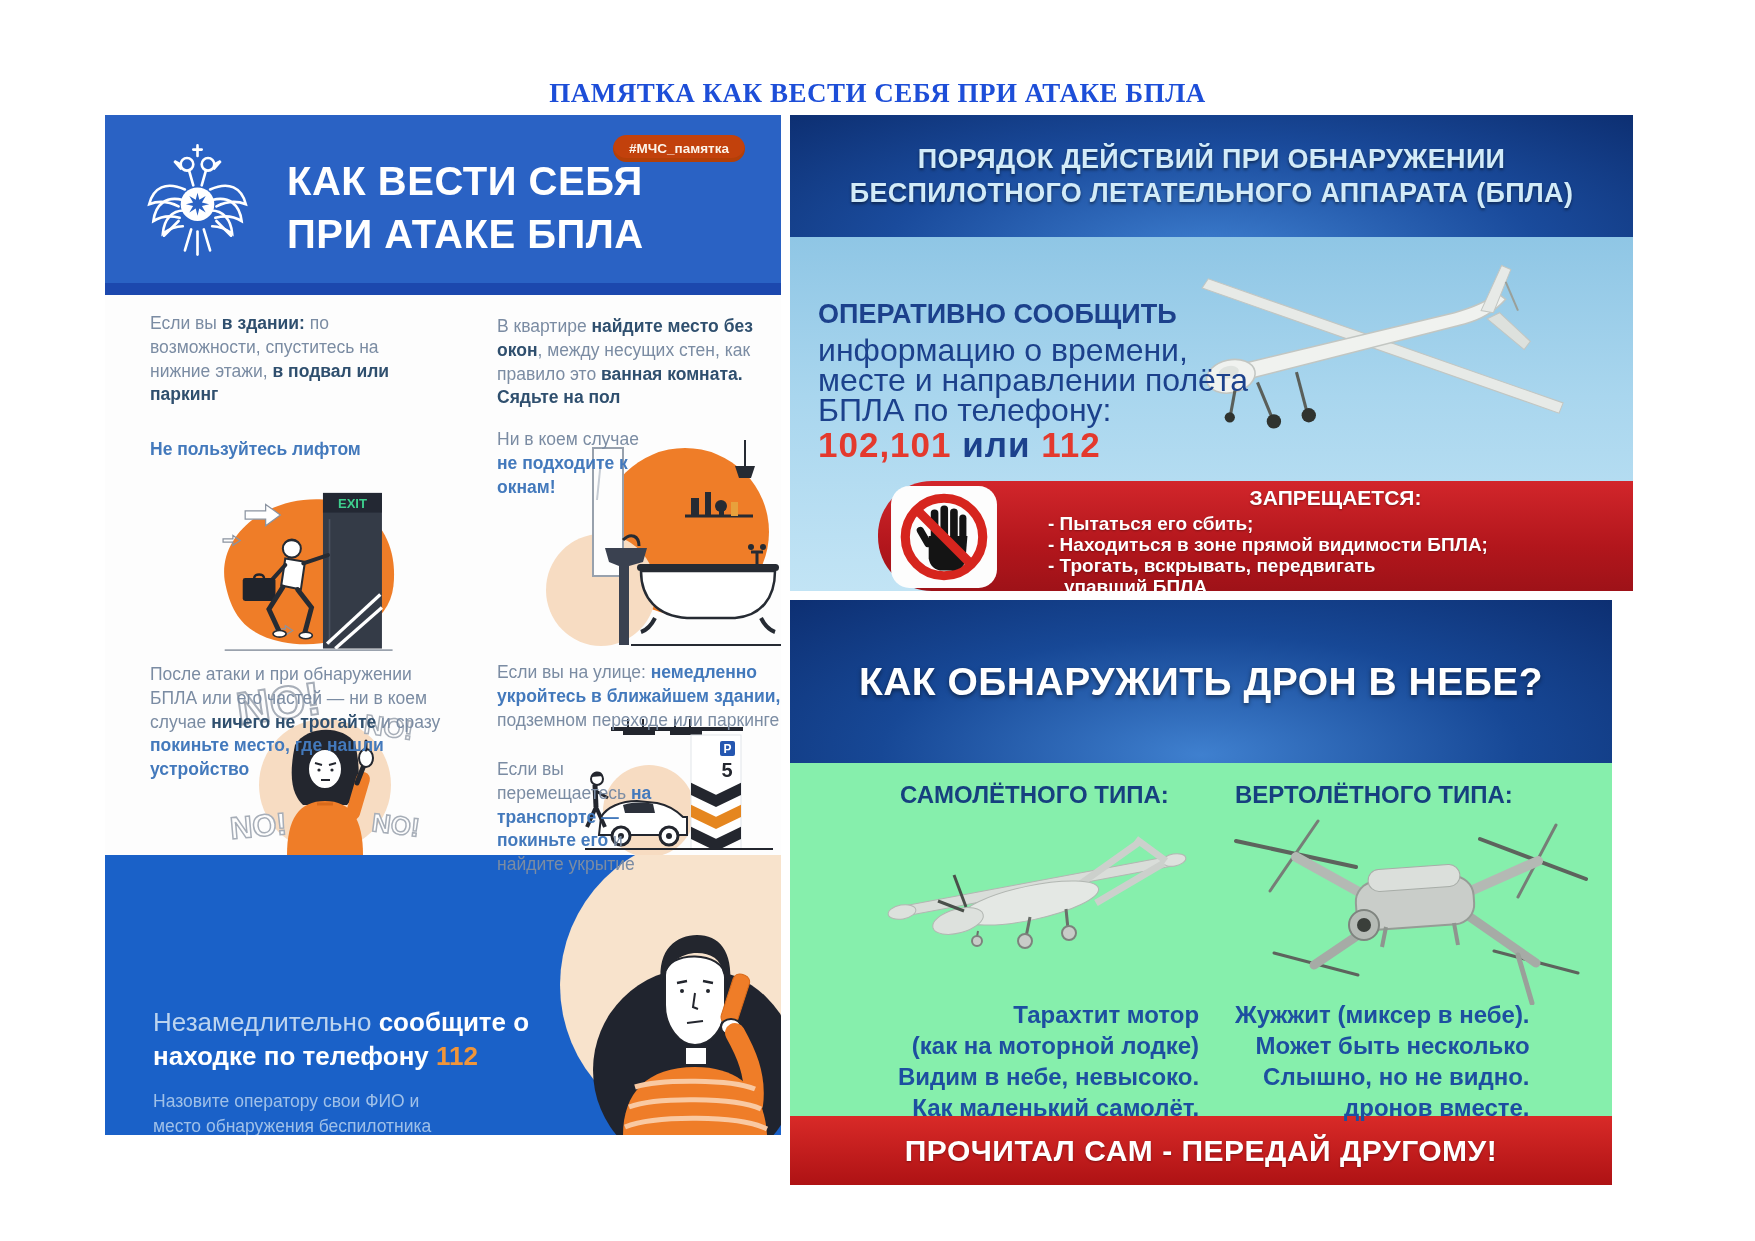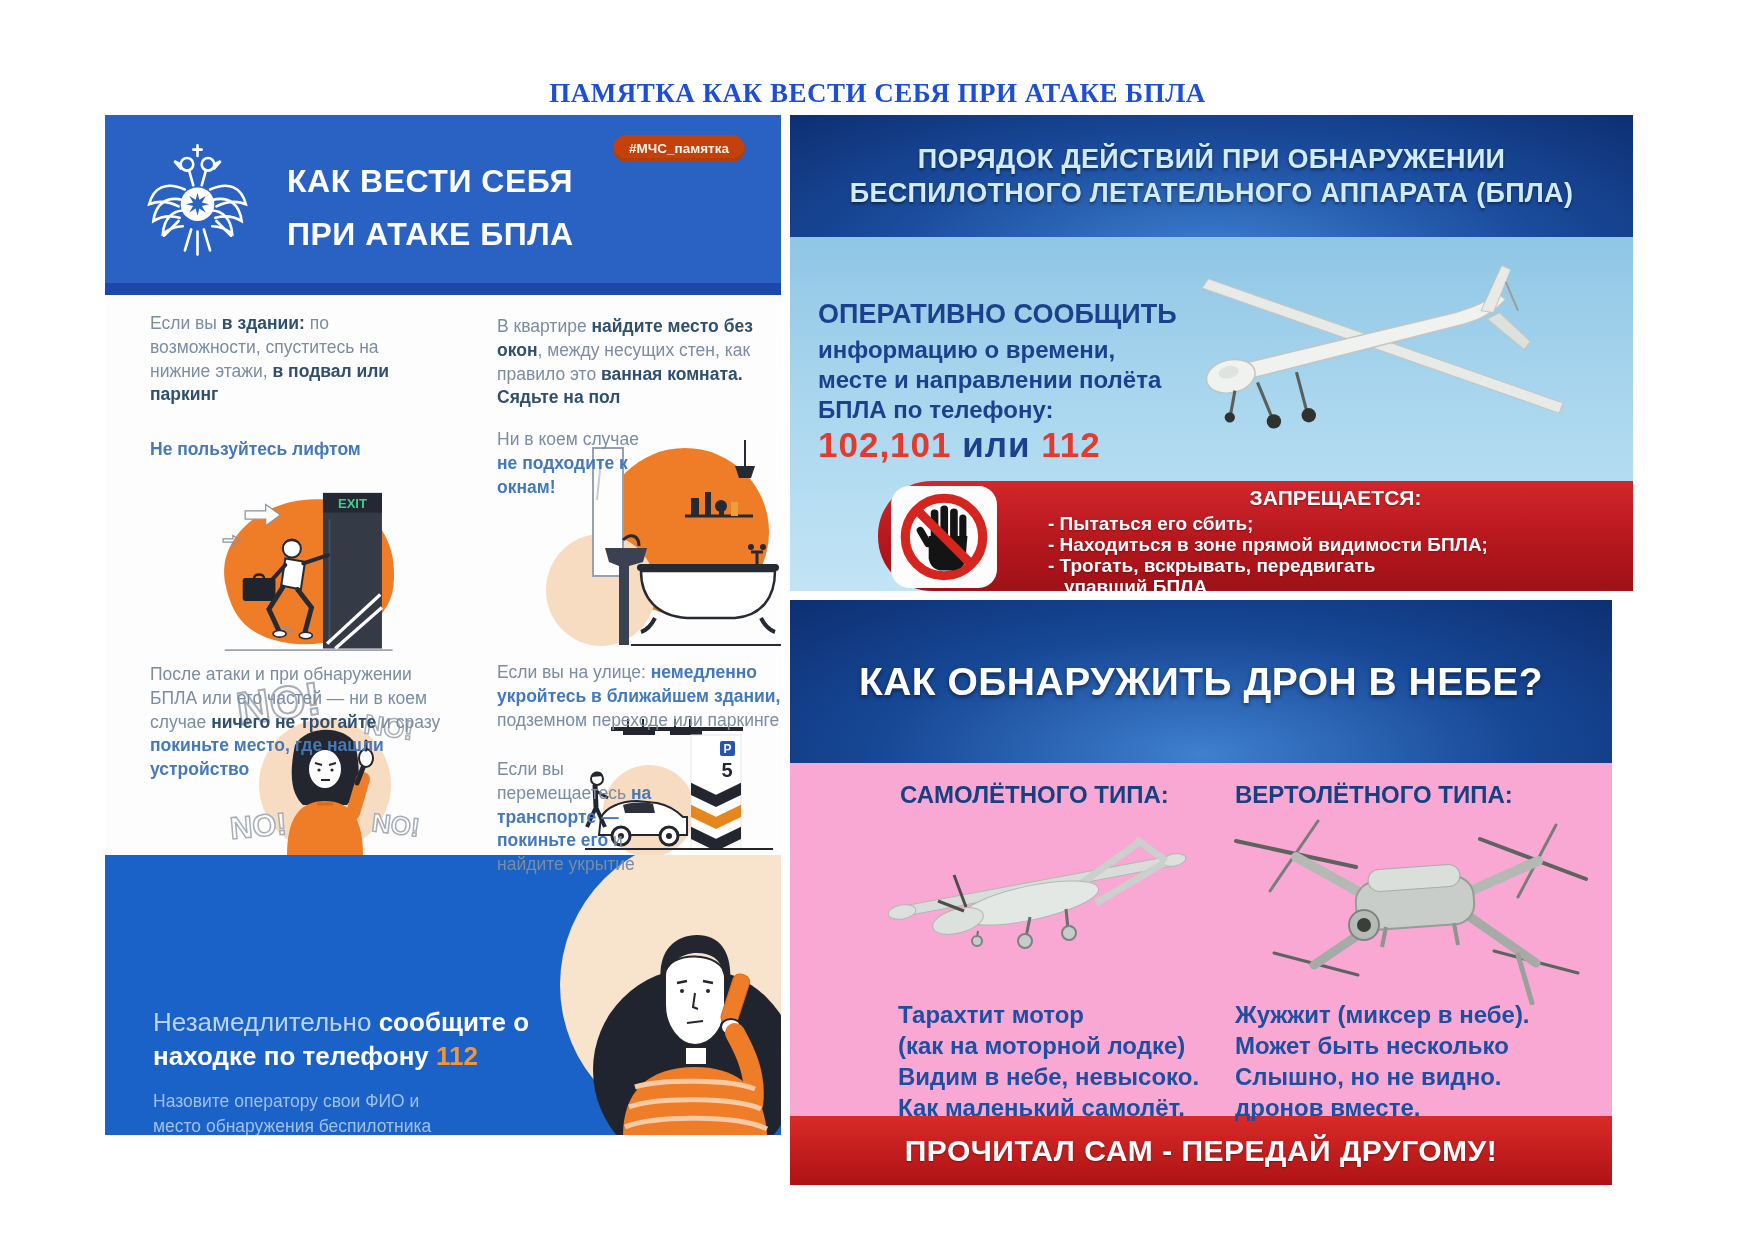--- a/index.html
+++ b/index.html
@@ -6,21 +6,21 @@
   body{width:1755px;height:1241px;position:relative;overflow:hidden;
        font-family:"Liberation Sans", sans-serif;}
   .page-title{position:absolute;top:78px;left:0;width:100%;text-align:center;
        font-family:"Liberation Serif", serif;font-weight:700;font-size:27px;color:#1d4ed8;
        letter-spacing:.5px;}
   
   .lp{position:absolute;left:105px;top:115px;width:676px;height:1020px;background:#fdfdfd;}
   .lp-header{position:absolute;top:0;left:0;right:0;height:168px;background:#2a62c4;
        border-bottom:12px solid #1c48ae;}
   .emblem{position:absolute;left:40px;top:22px;width:105px;height:126px;}
-  .lp-title{position:absolute;left:182px;top:40px;color:#fff;font-weight:700;font-size:32px;
+  .lp-title{position:absolute;left:182px;top:40px;color:#fff;font-weight:700;font-size:40px;
        line-height:53px;letter-spacing:.5px;}
   .lp-badge{position:absolute;right:36px;top:20px;background:#c2410c;color:#fdf4ea;
        font-size:13.5px;font-weight:700;padding:6px 16px;border-radius:15px;
        box-shadow:inset 0 -4px 0 rgba(140,60,0,.28);}
   .lp-body{position:absolute;top:180px;left:0;right:0;height:560px;background:#fdfdfd;}
   .tb{position:absolute;margin:0;font-size:17.5px;line-height:1.36;color:#7b8ca3;z-index:2;}
   .sg-b{font-weight:700;color:#2f4f6e;}
   .sg-sb{font-weight:700;color:#4379bc;}
   .sg-lt{color:#bcd4ef;}
   .sg-wt{color:#ffffff;font-weight:700;}
@@ -39,40 +39,40 @@
   .rt{position:absolute;left:790px;top:115px;width:843px;height:476px;overflow:hidden;}
   .rt-header{position:absolute;top:0;left:0;right:0;height:122px;
        background:radial-gradient(ellipse at 50% 115%, #3e7fd0 0%, #1a4b9c 55%, #0d2f72 100%);
        display:flex;flex-direction:column;justify-content:center;align-items:center;
        color:#d2ebf8;font-weight:700;font-size:27px;line-height:34px;
        text-shadow:0 2px 3px rgba(0,0,0,.45);letter-spacing:.3px;}
   .rt-body{position:absolute;top:122px;left:0;right:0;bottom:0;
        background:linear-gradient(180deg,#8fc6e5 0%,#a9d6ee 45%,#c2e4f5 100%);}
   .rt-heading{position:absolute;left:28px;top:62px;margin:0;font-size:27px;font-weight:700;
        color:#1c418c;}
-  .rt-lines{position:absolute;left:28px;top:98px;font-size:24px;font-weight:700;color:#1c418c;
+  .rt-lines{position:absolute;left:28px;top:98px;font-size:32px;font-weight:400;color:#1c418c;
        line-height:30px;}
   .rt-phones{position:absolute;left:28px;top:188px;font-size:35px;font-weight:700;letter-spacing:1px;}
   .rt-banner{position:absolute;left:88px;right:0;top:244px;bottom:0;box-sizing:border-box;
        background:linear-gradient(180deg,#d2262b 0%,#b2161c 60%,#9e1218 100%);
        border-radius:54px 0 0 54px;padding:5px 10px 0 170px;overflow:hidden;}
   .rt-ban-title{text-align:center;color:#fff;font-weight:700;font-size:21px;
        text-shadow:0 1px 2px rgba(0,0,0,.35);}
   .rt-items{color:#fff;font-weight:700;font-size:19px;line-height:21px;margin-top:3px;
        text-shadow:0 1px 2px rgba(0,0,0,.3);}
   .rt-items .wrap2{padding-left:16px;}
   .rt-noicon{position:absolute;left:100px;top:248px;width:108px;height:104px;z-index:3;}
   .uav{position:absolute;left:408px;top:14px;}
   
   .rb{position:absolute;left:790px;top:600px;width:822px;height:585px;overflow:hidden;}
   .rb-header{position:absolute;top:0;left:0;right:0;height:163px;
        background:radial-gradient(ellipse at 50% 95%, #3f80cf 0%, #174896 55%, #0d2f72 100%);
        display:flex;align-items:center;justify-content:center;color:#fff;font-weight:700;
        font-size:39px;text-shadow:0 2px 4px rgba(0,0,0,.5);letter-spacing:.5px;}
-  .rb-body{position:absolute;top:163px;left:0;right:0;bottom:55px;background:#f9a8d4;}
+  .rb-body{position:absolute;top:163px;left:0;right:0;bottom:55px;background:#86efac;text-align:right;}
   .rb-label{position:absolute;top:18px;margin:0;font-size:24px;font-weight:700;color:#16407f;}
   .rb-desc{position:absolute;top:236px;font-size:24px;font-weight:700;color:#1d4fa0;
        line-height:31px;z-index:2;}
   .rb-footer{position:absolute;left:0;right:0;bottom:0;height:69px;
        background:linear-gradient(180deg,#d92a28,#ae1214);display:flex;align-items:center;
        justify-content:center;color:#fff;font-weight:700;font-size:30px;letter-spacing:.5px;
        text-shadow:0 1px 2px rgba(0,0,0,.35);}
 </style>
 </head>
 <body>

